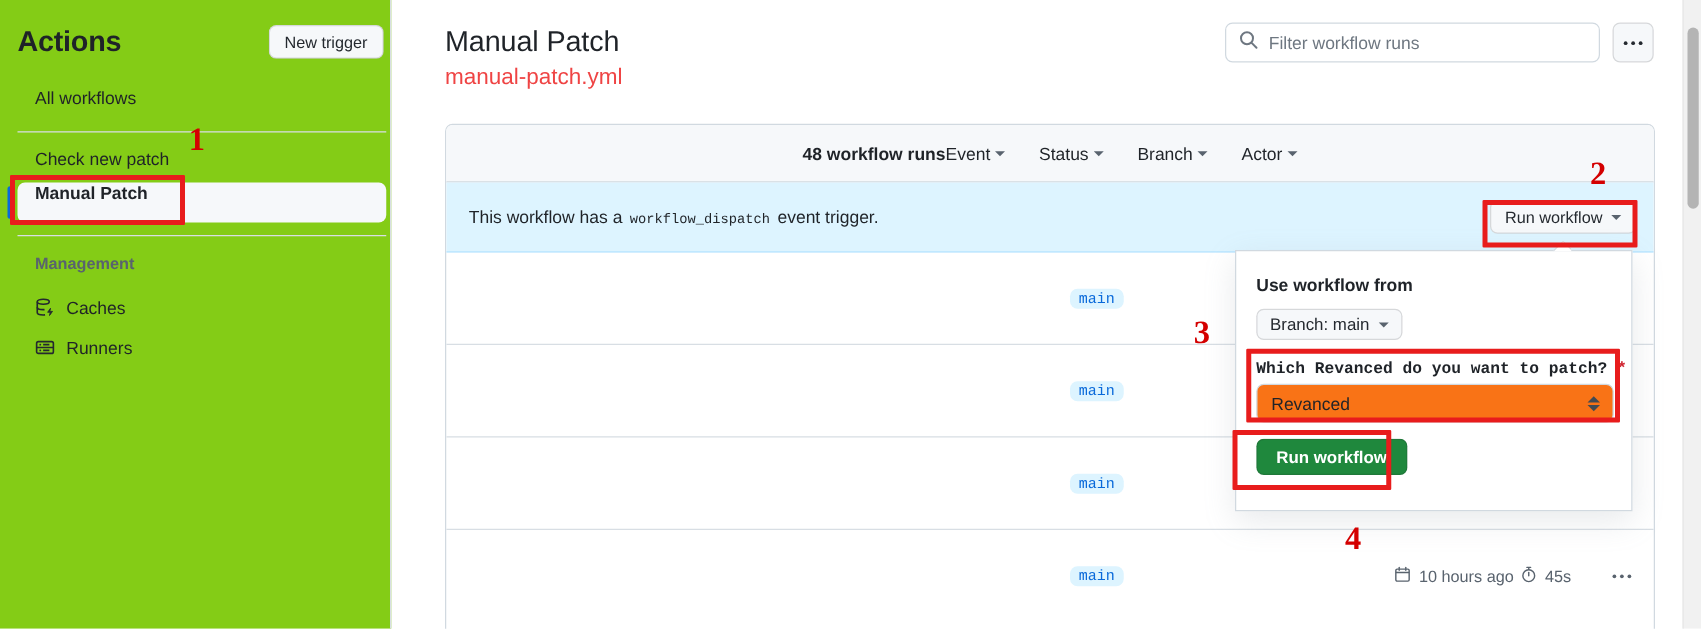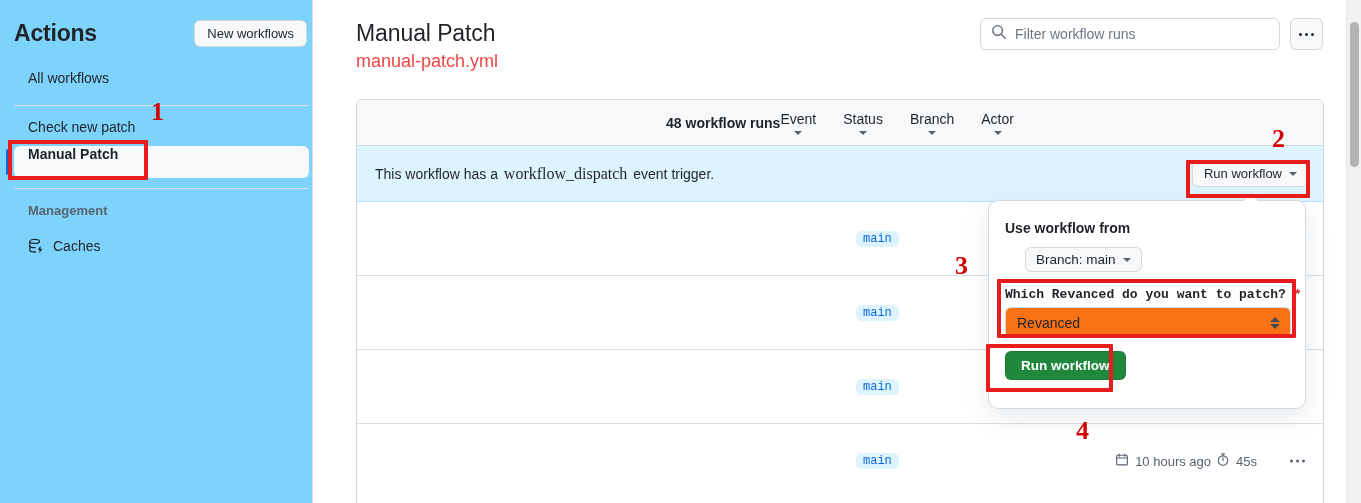--- a/index.html
+++ b/index.html
@@ -14,21 +14,21 @@
 
   
   .loadbar {
     position: absolute; left: 220px; top: 0; width: 90px; height: 4px;
     background: #fd8c73;
   }
 
   
   .sidebar {
     position: absolute; left: 0; top: 0; width: 313px; height: 503px;
-    background: #7dd3fc;
+    background: #84cc16;
     border-right: 1px solid #d8dee4;
   }
   .sb-head {
     position: absolute; left: 0; top: 20px; width: 331px;
     display: flex; align-items: center; justify-content: space-between;
     padding: 0 24px 0 14px;
   }
   .sb-title { font-size: 23px; font-weight: 700; letter-spacing: -0.2px; color: #1f2328; }
   .newwf-btn {
     border: 1px solid rgba(31,35,40,0.15);
@@ -120,38 +120,38 @@
   .panel-head {
     position: relative; height: 46px; background: #f6f8fa;
     border-bottom: 1px solid #d1d9e0;
     display: flex; align-items: center; justify-content: center;
     padding: 0 18px 0 18px;
   }
   .runs-count { font-size: 14px; font-weight: 600; color: #1f2328; }
   .filters { display: flex; align-items: center; gap: 27px; }
   .filter {
     font-size: 14px; color: #1f2328; cursor: pointer;
-    display: flex; align-items: center; gap: 4px; flex-direction: column;
+    display: flex; align-items: center; gap: 4px;
   }
   .caret {
     width: 0; height: 0; border-left: 4px solid transparent;
     border-right: 4px solid transparent; border-top: 4px solid #59636e;
     display: inline-block;
   }
 
   .dispatch-bar {
     position: relative; height: 56px; background: #ddf4ff;
     border-bottom: 1px solid #b6e3ff;
     display: flex; align-items: center; justify-content: space-between;
     padding: 0 14px 0 18px;
   }
   .dispatch-text { font-size: 14px; color: #1f2328; }
   .dispatch-text code {
-    font-family: Liberation Serif, serif;
-    font-size: 16px; background: transparent; padding: 0 2px;
+    font-family: Liberation Mono, monospace;
+    font-size: 11px; background: transparent; padding: 0 2px;
   }
   .runwf-btn {
     border: 1px solid rgba(31,35,40,0.15); border-radius: 6px;
     background: #f6f8fa; padding: 5px 11px;
     font-size: 13px; color: #24292f; cursor: pointer;
     display: flex; align-items: center; gap: 7px; white-space: nowrap;
     font-family: "Liberation Sans", sans-serif;
   }
 
   .run-row {
@@ -172,21 +172,21 @@
   .meta-line { display: flex; align-items: center; gap: 6px; }
   .row-kebab {
     position: absolute; right: 18px; top: 50%; transform: translateY(-50%);
     display: flex; gap: 3px; cursor: pointer;
   }
   .row-kebab i { width: 3px; height: 3px; border-radius: 50%; background: #59636e; display:block;}
 
   
   .dropdown {
     position: absolute; left: 988px; top: 200px; width: 318px; height: 209px;
-    background: #ffffff; border: 1px solid #d1d9e0; border-radius: 10px;
+    background: #ffffff; border: 1px solid #d1d9e0; border-radius: 0;
     box-shadow: 0 8px 24px rgba(140,149,159,0.2);
     z-index: 40;
   }
   .dd-arrow {
     position: absolute; left: 254px; top: -8px; width: 14px; height: 8px;
     overflow: hidden;
   }
   .dd-arrow::after {
     content: ""; position: absolute; left: 1px; top: 2px;
     width: 12px; height: 12px; background: #fff;
@@ -195,21 +195,21 @@
   }
   .dd-label {
     position: absolute; left: 16px; top: 19px;
     font-size: 14px; font-weight: 600; color: #1f2328;
   }
   .branch-select {
     position: absolute; left: 16px; top: 46px;
     border: 1px solid rgba(31,35,40,0.15); border-radius: 6px;
     background: #f6f8fa; padding: 4px 10px;
     font-size: 13.5px; color: #24292f; cursor: pointer;
-    display: flex; align-items: center; gap: 7px; margin-left: 20px;
+    display: flex; align-items: center; gap: 7px;
   }
   .input-label {
     position: absolute; left: 16px; top: 86px;
     font-family: "Liberation Mono", "DejaVu Sans Mono", monospace;
     font-size: 13px; font-weight: 700; color: #1f2328;
   }
   .req-star { color: #cf222e; }
   .field-select {
     position: absolute; left: 16px; top: 106px; width: 286px; height: 31px;
     border: 1px solid #d1d9e0; border-radius: 6px; background: #f97316;
@@ -263,21 +263,21 @@
 <body>
 
 <div id="root">
 
   <div class="loadbar"></div>
 
   <div class="sidebar">
 
     <div class="sb-head">
       <div class="sb-title">Actions</div>
-      <button class="newwf-btn">New workflows</button>
+      <button class="newwf-btn">New trigger</button>
     </div>
 
     <div class="sb-link all">
       <span>All workflows</span>
     </div>
 
     <div class="sb-div d1"></div>
 
     <div class="sb-link check">
       <span>Check new patch</span>
@@ -296,20 +296,33 @@
         <svg width="16" height="16" viewBox="0 0 16 16" fill="none" stroke="#24292f" stroke-width="1.3">
           <ellipse cx="6.6" cy="3.4" rx="4.8" ry="2"></ellipse>
           <path d="M1.8 3.4v8.6c0 1.1 2.1 2 4.8 2 .5 0 1-.03 1.45-.09"></path>
           <path d="M1.8 7.7c0 1.1 2.1 2 4.8 2 .35 0 .7-.015 1.03-.045"></path>
           <path d="M12.4 8.6l-2.3 3.2h2.1l-.6 2.6 2.4-3.3h-2.1z" fill="#24292f" stroke-width="0.7"></path>
         </svg>
       </span>
       <span>Caches</span>
     </div>
 
+    <div class="sb-mgmt runners">
+      <span>
+        <svg width="16" height="16" viewBox="0 0 16 16" fill="none" stroke="#24292f" stroke-width="1.3">
+          <rect x="1.3" y="3.3" width="13.4" height="9.4" rx="1.4"></rect>
+          <line x1="1.3" y1="8" x2="14.7" y2="8"></line>
+          <circle cx="4.2" cy="5.7" r="0.75" fill="#24292f" stroke="none"></circle>
+          <circle cx="4.2" cy="10.3" r="0.75" fill="#24292f" stroke="none"></circle>
+          <line x1="6.5" y1="5.7" x2="11.5" y2="5.7"></line>
+          <line x1="6.5" y1="10.3" x2="11.5" y2="10.3"></line>
+        </svg>
+      </span>
+      <span>Runners</span>
+    </div>
   </div>
 
   <div class="main">
 
     <div class="page-title">Manual Patch</div>
     <a class="page-sub">manual-patch.yml</a>
 
     <div class="search-wrap">
       <span>
         <svg width="16" height="16" viewBox="0 0 16 16" fill="none" stroke="#6e7781" stroke-width="1.6">

